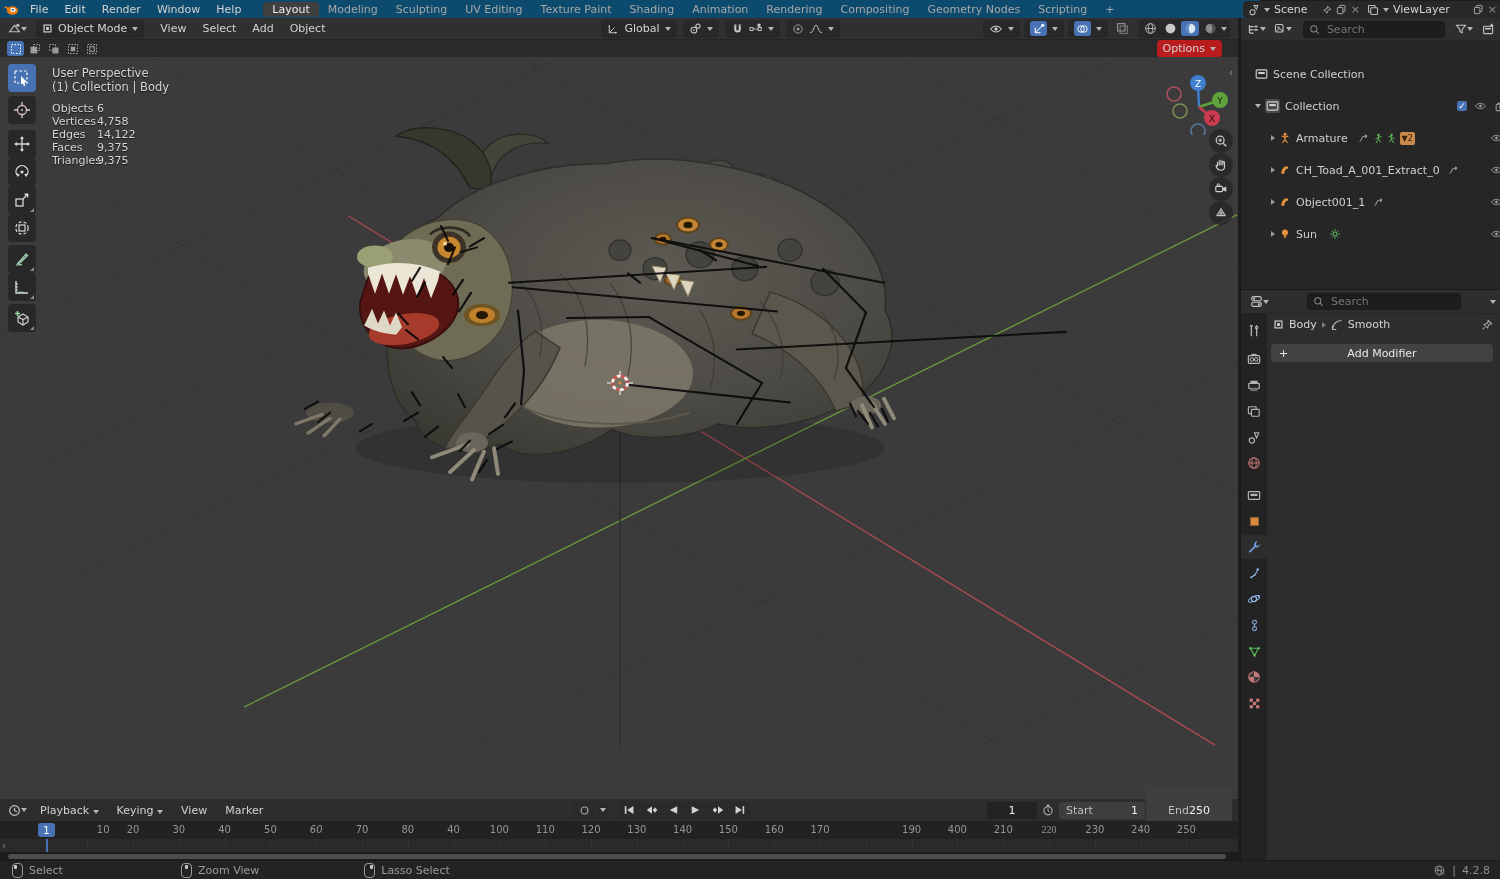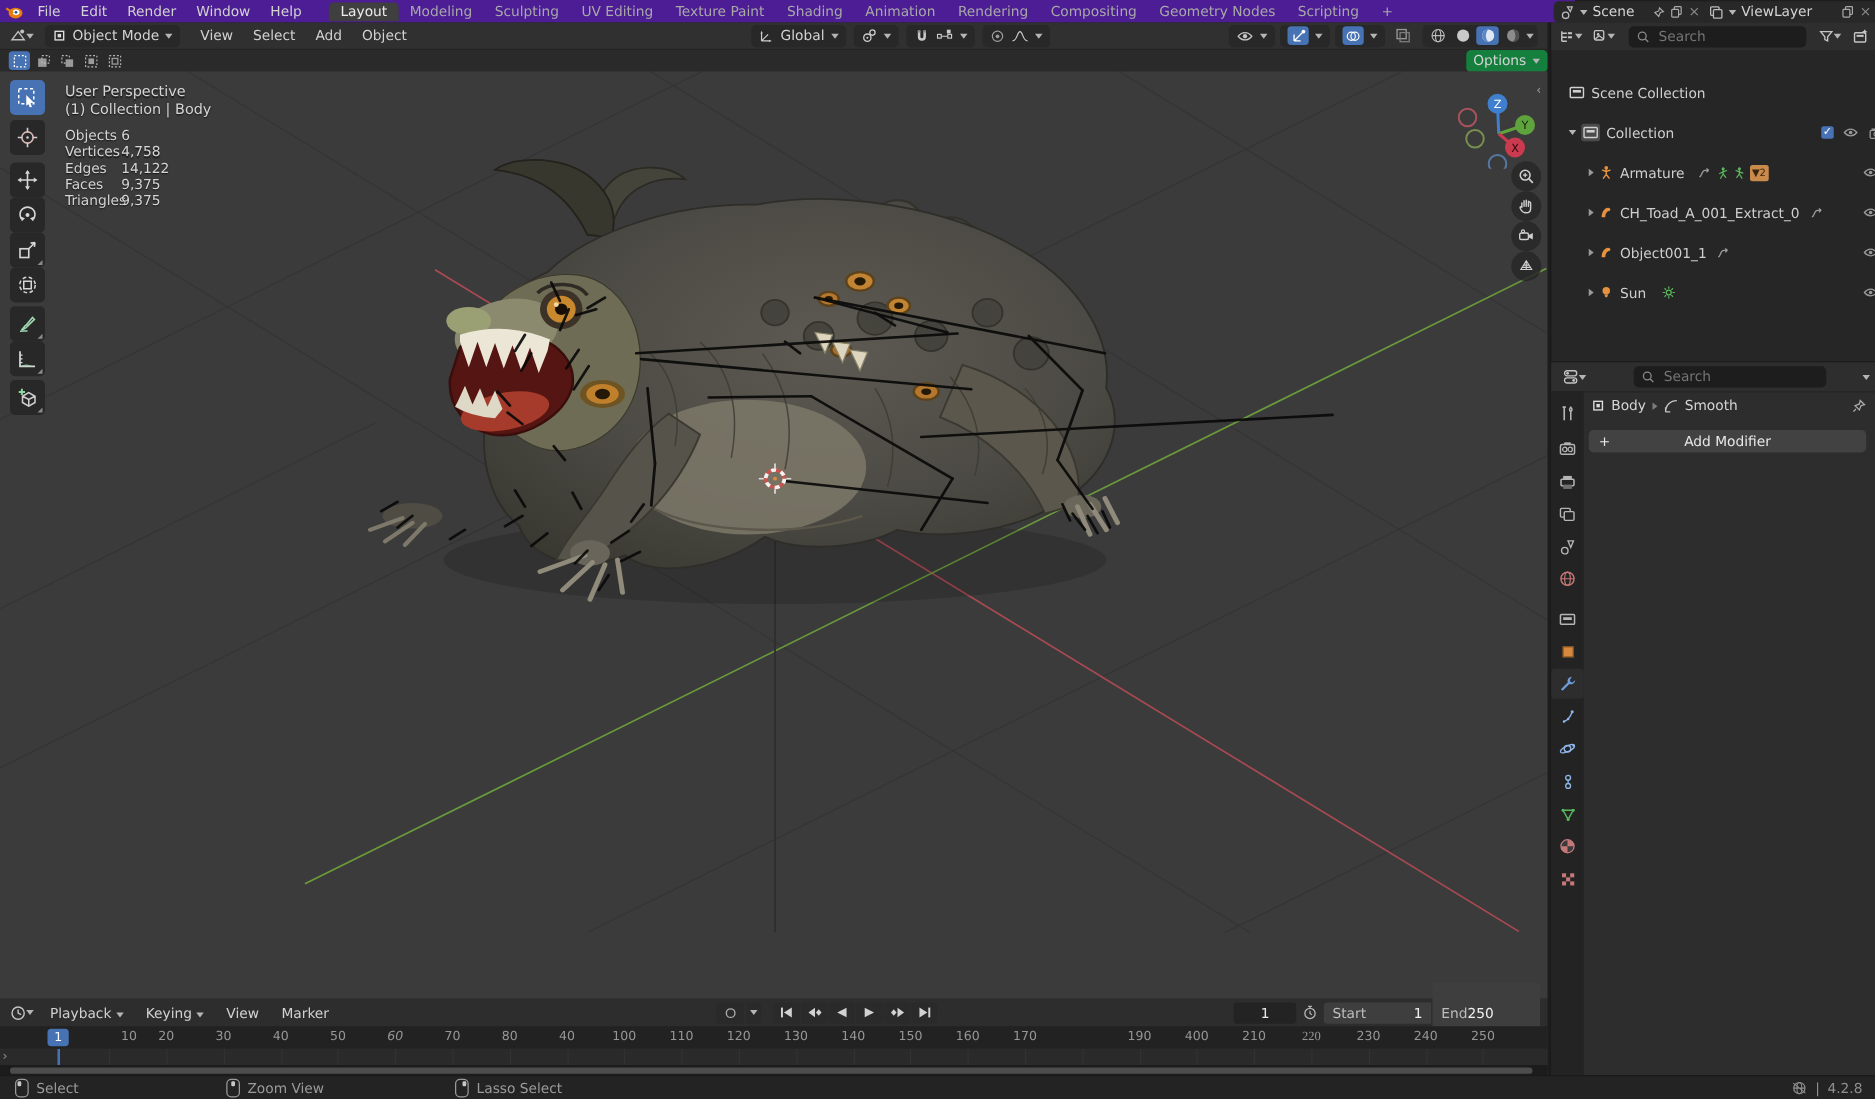--- a/index.html
+++ b/index.html
@@ -32,21 +32,21 @@
   .tickline{position:absolute;top:0;bottom:0;width:1px;background:#323232}
   .mouse{width:9px;height:13px;border:1px solid #9a9a9a;border-radius:4px;position:relative;flex:none}
   .mouse i{position:absolute;top:1px;width:3px;height:4px;background:#c8c8c8;border-radius:1px}
   .statushint{display:flex;align-items:center;gap:6px;color:#9b9b9b}
   svg{display:block}
   input{font-family:inherit}
 </style>
 </head>
 <body>
 
-<div class="abs flex" style="left:0;top:0;width:1260px;height:18px;background:#4c1d95">
+<div class="abs flex" style="left:0;top:0;width:1260px;height:18px;background:#0c4a6e">
   <span class="icbtn" style="width:22px;height:18px">
     <svg width="15" height="13" viewBox="0 0 16 14">
         <ellipse cx="9" cy="8" rx="6" ry="4.6" fill="#e87d0d"></ellipse>
         <ellipse cx="9.4" cy="7.4" rx="3" ry="2.4" fill="#fff"></ellipse>
         <circle cx="9.4" cy="7.4" r="1.2" fill="#265787"></circle>
         <path d="M1 4 L7 8" stroke="#e87d0d" stroke-width="2"></path>
       </svg>
   </span>
   <span class="menu-item">File</span>
   <span class="menu-item">Edit</span>
@@ -243,21 +243,21 @@
         <rect x="2" y="2" width="12" height="12" fill="none" stroke="#bbb" stroke-width="1.2" stroke-dasharray="2 2"></rect>
         <rect x="5" y="5" width="6" height="6" fill="#9a9a9a"></rect>
       </svg>
   </span>
   <span class="icbtn" style="width:17px;height:15px;margin-left:2px">
     <svg width="12" height="12" viewBox="0 0 16 16">
         <rect x="2" y="2" width="12" height="12" fill="none" stroke="#bbb" stroke-width="1.2" stroke-dasharray="2 2"></rect>
         <rect x="5" y="5" width="6" height="6" fill="none" stroke="#9a9a9a" stroke-width="1.4"></rect>
       </svg>
   </span>
-  <span class="hdr-pill" style="margin-left:auto;margin-right:0;background:#15803d">
+  <span class="hdr-pill" style="margin-left:auto;margin-right:16px;background:#b91c1c">
     <span>Options</span>
     <span class="chev"></span>
   </span>
 </div>
 
 <div class="abs" style="left:0;top:57px;width:1238px;height:742px;background:#3b3b3b;overflow:hidden">
 <svg width="1238" height="742" viewBox="0 57 1238 799" preserveAspectRatio="none">
 
   <g stroke="#343434" stroke-width="1" opacity="0.9">
     <line x1="520" y1="57" x2="1238" y2="530"></line>
@@ -931,21 +931,21 @@
       <span class="icbtn" style="width:22px;height:17px">
         <svg width="12" height="12" viewBox="0 0 16 16">
             <circle cx="8" cy="9" r="5.5" fill="none" stroke="#b5b5b5" stroke-width="1.4"></circle>
             <path d="M8 6 L8 9 L10 10.5 M6 1.5 L10 1.5 M8 1.5 L8 3.5" stroke="#b5b5b5" stroke-width="1.3" fill="none"></path>
           </svg>
       </span>
       <span class="flex" style="width:72px;height:17px;background:#3e3e3e;border-radius:3px 0 0 3px;padding:0 7px;justify-content:space-between">
         <span style="color:#bdbdbd">Start</span>
         <span style="color:#f0f0f0">1</span>
       </span>
-      <span class="flex" style="width:72px;height:17px;background:#3e3e3e;border-radius:0 3px 3px 0;margin-left:1px;margin-right:2px;padding:16px 7px;justify-content:flex-start">
+      <span class="flex" style="width:72px;height:17px;background:#3e3e3e;border-radius:0 3px 3px 0;margin-left:1px;margin-right:2px;padding:16px 7px;justify-content:center">
         <span style="color:#bdbdbd">End</span>
         <span style="color:#f0f0f0">250</span>
       </span>
     </span>
   </div>
 
   <div class="abs" style="left:0;top:22px;width:1238px;height:18px;background:#222222">
     <div style="position:absolute;inset:0">
         <span class="tick" style="left: 87.22px; margin-left: 16px;">10</span>
         <span class="tick" style="left: 133.02px;">20</span>

